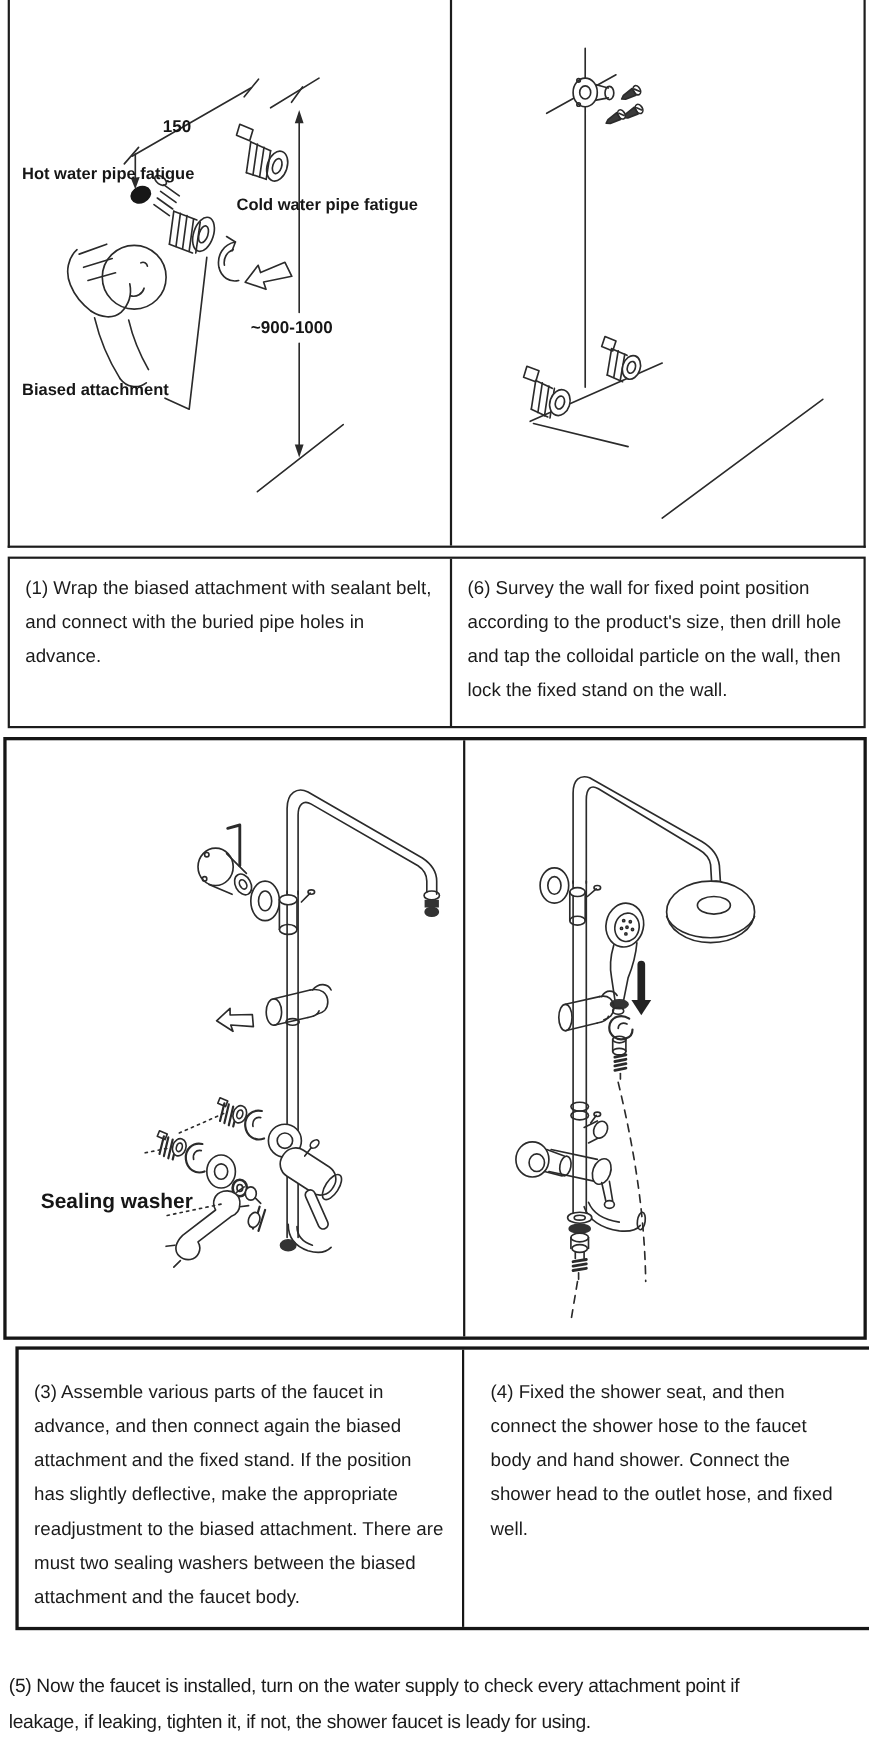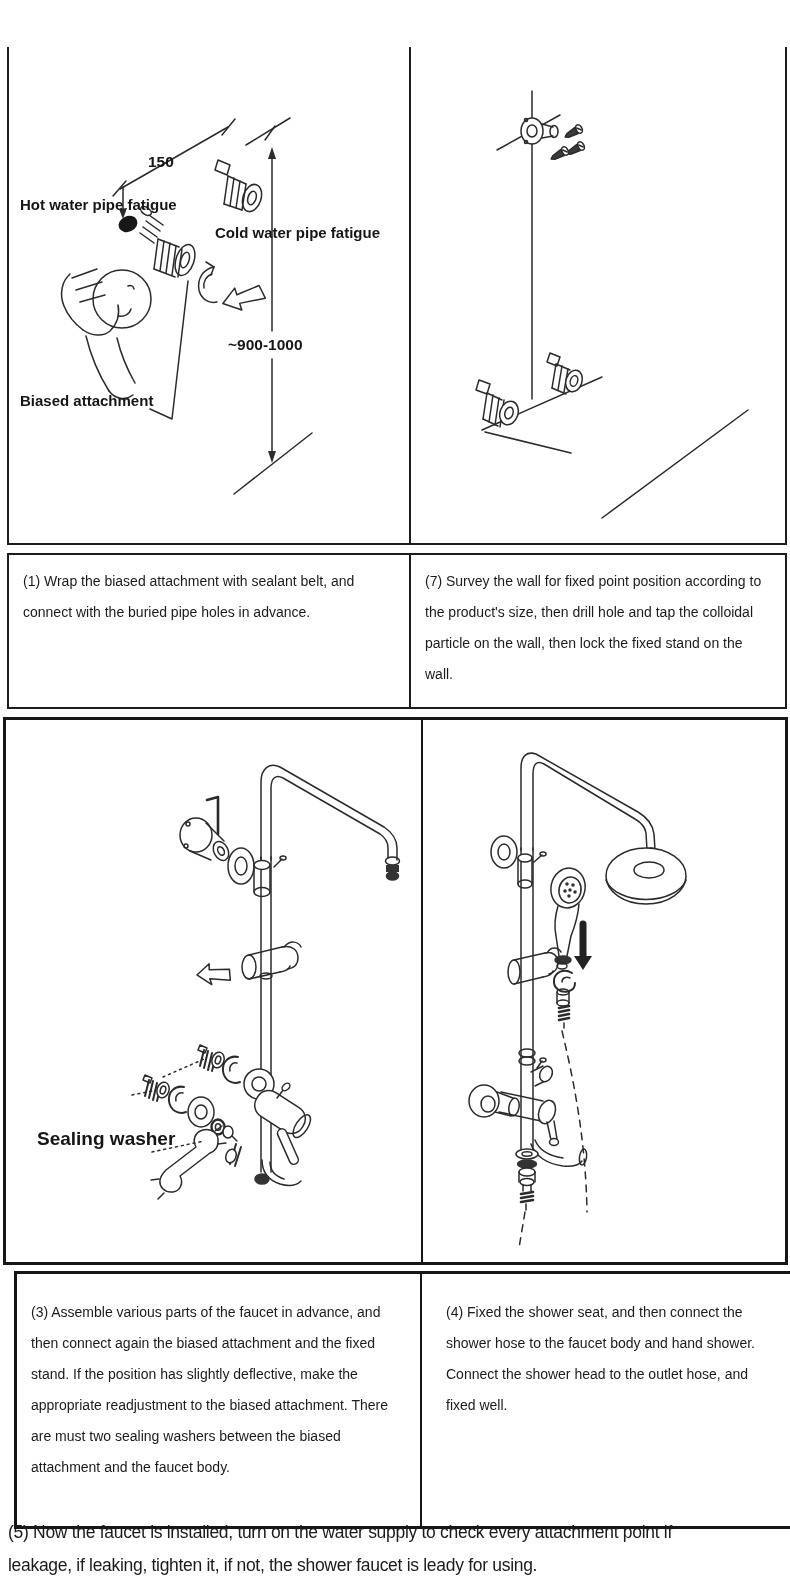--- a/index.html
+++ b/index.html
@@ -1,32 +1,32 @@
 <!DOCTYPE html>
 <html><head>
 <meta charset="utf-8">
 <style>
   html,body{margin:0;padding:0;background:#fff;}
   .page{position:relative;width:790px;height:1580px;background:#fff;overflow:hidden;
         font-family:"Liberation Sans", sans-serif;color:#1b1b1b;}
-  .row{position:absolute;display:flex;box-sizing:border-box;background:#fff;margin-top:47px;}
+  .row{position:absolute;display:flex;box-sizing:border-box;background:#fff;}
   .rowA{left:7px;top:0;width:780px;height:498px;
         border-left:2px solid #1c1c1c;border-right:2px solid #1c1c1c;border-bottom:2px solid #1c1c1c;}
   .rowA .cellL{width:402px;border-right:2px solid #1c1c1c;box-sizing:border-box;}
   .rowA .cellR{flex:1;}
   .rowTA{left:7px;top:506px;width:780px;height:156px;border:2px solid #1c1c1c;}
   .rowTA .cellL{width:402px;border-right:2px solid #1c1c1c;box-sizing:border-box;padding:11px 14px 0 14px;}
   .rowTA .cellR{flex:1;padding:11px 12px 0 14px;}
   .rowB{left:3px;top:670px;width:785px;height:548px;border:3px solid #161616;padding-left:12px;}
   .rowB .cellL{width:405px;border-right:2px solid #161616;box-sizing:border-box;}
   .rowB .cellR{flex:1;}
   .rowTB{left:14px;top:1224px;width:785px;height:258px;border:3px solid #161616;}
   .rowTB .cellL{width:405px;border-right:2px solid #161616;box-sizing:border-box;padding:23px 14px 0 14px;}
   .rowTB .cellR{flex:1;padding:23px 30px 0 24px;}
-  .caption{font-size:14px;line-height:31px;letter-spacing:0;margin:0;}
+  .caption{font-size:17px;line-height:31px;letter-spacing:0;margin:0;}
   .footer-caption{position:absolute;left:8px;top:1516px;width:765px;margin:0;
         font-size:17.5px;line-height:33px;letter-spacing:-0.3px;white-space:pre-line;}
   svg{display:block;}
   svg text{font-family:"Liberation Sans", sans-serif;font-weight:bold;fill:#161616;}
   .lbl15{font-size:15px;}
   .lbl16{font-size:15.5px;}
   .lbl19{font-size:19px;}
 </style>
 </head>
 <body>
@@ -152,21 +152,21 @@
         </g>
       </svg>
     </div>
   </div>
 
   <div class="row rowTA">
     <div class="cellL">
       <p class="caption">(1) Wrap the biased attachment with sealant belt, and connect with the buried pipe holes in advance.</p>
     </div>
     <div class="cellR">
-      <p class="caption">(7) Survey the wall for fixed point position according to the product's size, then drill hole and tap the colloidal particle on the wall, then lock the fixed stand on the wall.</p>
+      <p class="caption">(6) Survey the wall for fixed point position according to the product's size, then drill hole and tap the colloidal particle on the wall, then lock the fixed stand on the wall.</p>
     </div>
   </div>
 
   <div class="row rowB">
     <div class="cellL">
       <svg viewBox="0 0 403 542" width="403" height="542">
         <g stroke="#2b2b2b" stroke-width="1.5" fill="none" stroke-linecap="round" stroke-linejoin="round">
 
           <g>
             <path d="M243,137 L243,452 M253,137 L253,452"></path>

